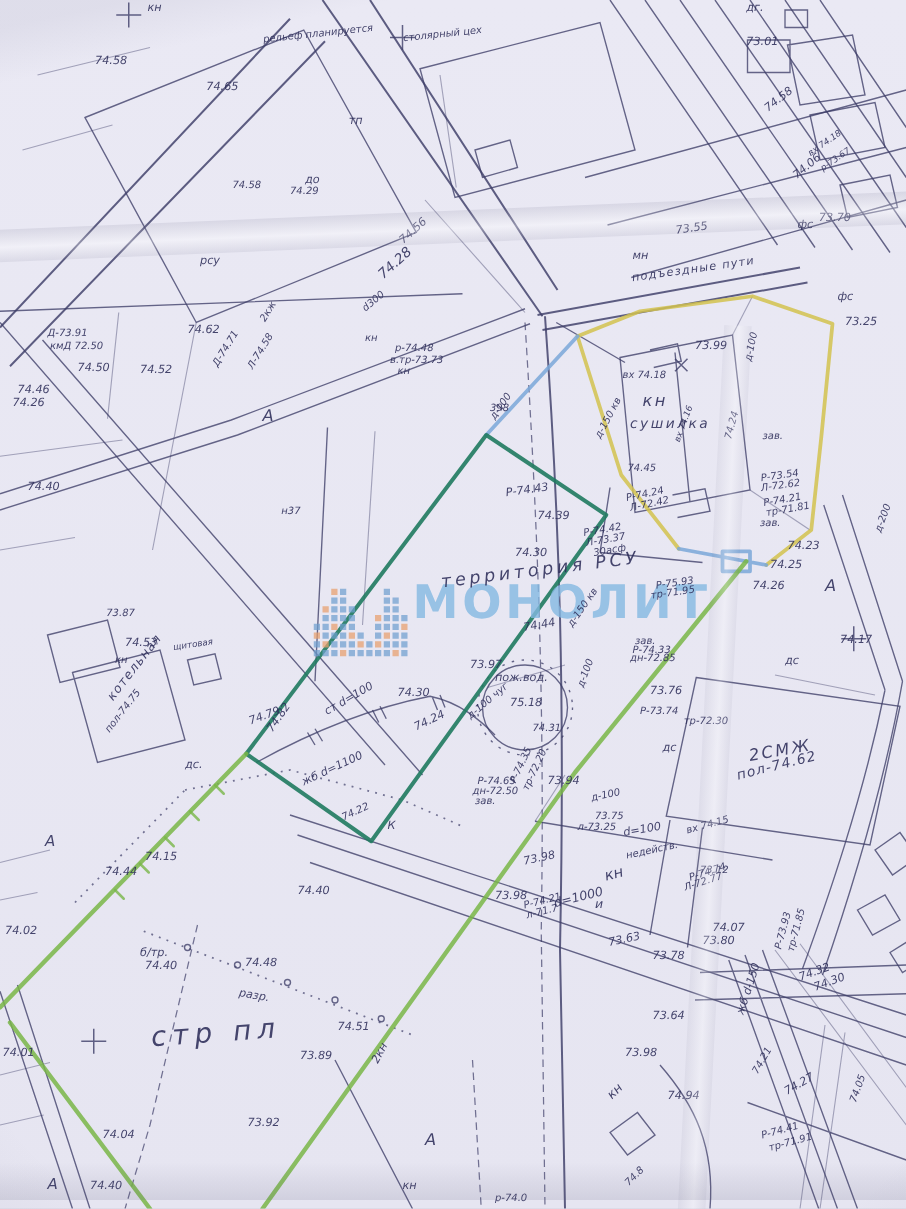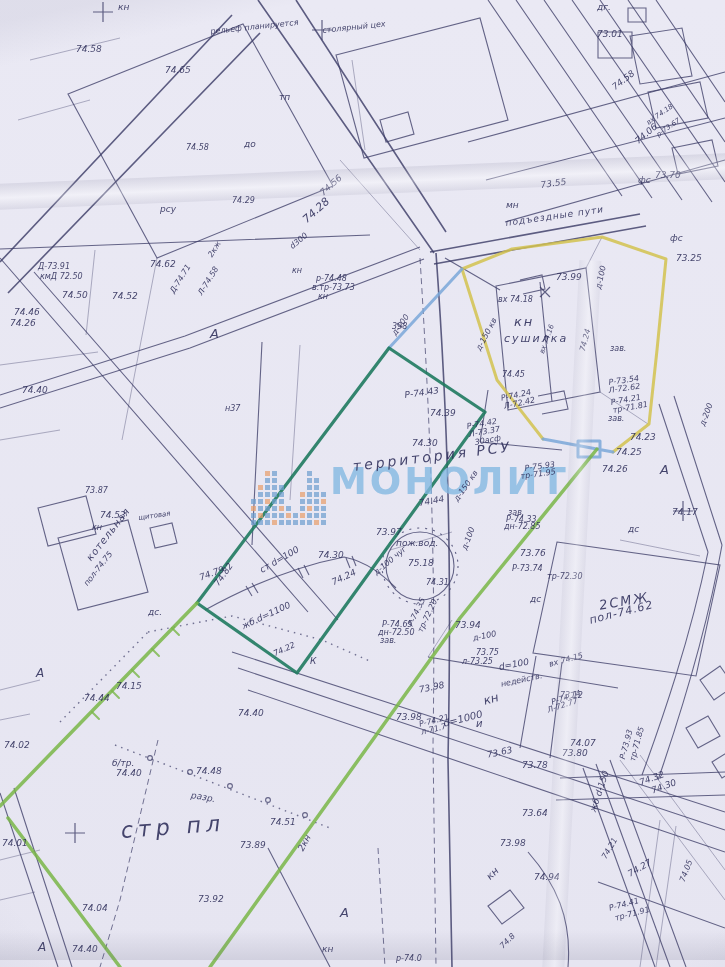--- a/index.html
+++ b/index.html
@@ -203,21 +203,21 @@
       <span class="lbl" style="left: 505px; top: 218px; transform: rotate(-8deg); letter-spacing: 1px;">подъездные пути</span>
       <span class="lbl" style="left: 506px; top: 200px;">мн</span>
       <span class="lbl" style="left: 638px; top: 175px;">фс</span>
       <span class="lbl" style="left: 670px; top: 233px;">фс</span>
       <span class="lbl" style="left: 676px; top: 253px;">73.25</span>
       <span class="lbl" style="left: 645px; top: 120px; transform: rotate(-35deg); font-size: 7px;">вх 74.18</span>
       <span class="lbl" style="left: 655px; top: 132px; transform: rotate(-35deg); font-size: 7px;">р-73.67</span>
       <span class="lbl" style="left: 655px; top: 170px;">73.70</span>
       <span class="lbl" style="left: 160px; top: 204px;">рсу</span>
       <span class="lbl" style="left: 186px; top: 143px; font-size: 8px;">74.58</span>
-      <span class="lbl" style="left: 232px; top: 148px; font-size: 8px; margin-top: 48px;">74.29</span>
+      <span class="lbl" style="left: 232px; top: 148px; font-size: 8px;">74.29</span>
       <span class="lbl" style="left: 300px; top: 216px; transform: rotate(-42deg); font-size: 11px;">74.28</span>
       <span class="lbl" style="left: 318px; top: 190px; transform: rotate(-42deg);">74.56</span>
       <span class="lbl" style="left: 288px; top: 244px; transform: rotate(-40deg); font-size: 8px;">d300</span>
       <span class="lbl" style="left: 292px; top: 266px; font-size: 8px;">кн</span>
       <span class="lbl" style="left: 316px; top: 274px; font-size: 8px;">р-74.48</span>
       <span class="lbl" style="left: 312px; top: 283px; font-size: 8px;">в.тр-73.73</span>
       <span class="lbl" style="left: 318px; top: 292px; font-size: 8px;">кн</span>
       <span class="lbl" style="left: 392px; top: 322px; font-size: 8px;">398</span>
       <span class="lbl" style="left: 390px; top: 332px; transform: rotate(-55deg); font-size: 8px;">д-100</span>
       <span class="lbl" style="left: 38px; top: 262px; font-size: 8px;">Д-73.91</span>
@@ -300,21 +300,21 @@
       <span class="lbl" style="left: 512px; top: 564px; font-size: 8px;">Р-73.74</span>
       <span class="lbl" style="left: 509px; top: 572px; font-size: 8px; margin-left: 38px;">тр-72.30</span>
       <span class="lbl" style="left: 598px; top: 598px; transform: rotate(-10deg); font-size: 13px; letter-spacing: 2px;">2СМЖ</span>
       <span class="lbl" style="left: 588px; top: 614px; transform: rotate(-14deg); font-size: 11px; letter-spacing: 1px;">пол-74.62</span>
       <span class="lbl" style="left: 530px; top: 594px;">дс</span>
       <span class="lbl" style="left: 382px; top: 620px; font-size: 8px;">Р-74.65</span>
       <span class="lbl" style="left: 378px; top: 628px; font-size: 8px;">дн-72.50</span>
       <span class="lbl" style="left: 380px; top: 636px; font-size: 8px;">зав.</span>
       <span class="lbl" style="left: 406px; top: 624px; transform: rotate(-65deg); font-size: 8px;">Р-74.35</span>
       <span class="lbl" style="left: 416px; top: 630px; transform: rotate(-65deg); font-size: 8px;">тр-72.20</span>
-      <span class="lbl" style="left: 455px; top: 620px;">73.94</span>
+      <span class="lbl" style="left: 438px; top: 620px;">73.94</span>
       <span class="lbl" style="left: 472px; top: 634px; transform: rotate(-12deg); font-size: 8px;">д-100</span>
       <span class="lbl" style="left: 476px; top: 648px; font-size: 8px;">73.75</span>
       <span class="lbl" style="left: 462px; top: 657px; font-size: 8px;">л-73.25</span>
       <span class="lbl" style="left: 498px; top: 662px; transform: rotate(-10deg);">d=100</span>
       <span class="lbl" style="left: 500px; top: 680px; transform: rotate(-12deg); font-size: 8px;">недейств.</span>
       <span class="lbl" style="left: 548px; top: 660px; transform: rotate(-15deg); font-size: 8px;">вх 74.15</span>
       <span class="lbl" style="left: 560px; top: 691px; font-size: 8px;">73.12</span>
       <span class="lbl" style="left: 550px; top: 698px; transform: rotate(-18deg); font-size: 8px;">Р-74.74</span>
       <span class="lbl" style="left: 546px; top: 706px; transform: rotate(-18deg); font-size: 8px;">Л-72.77</span>
       <span class="lbl" style="left: 418px; top: 685px; transform: rotate(-12deg);">73.98</span>

